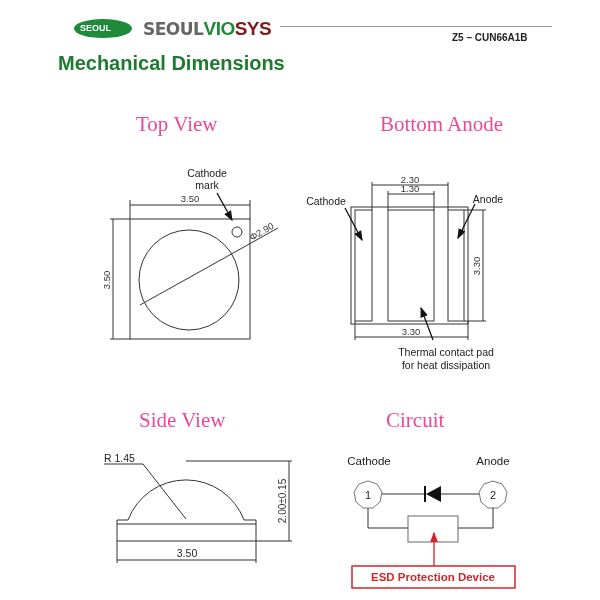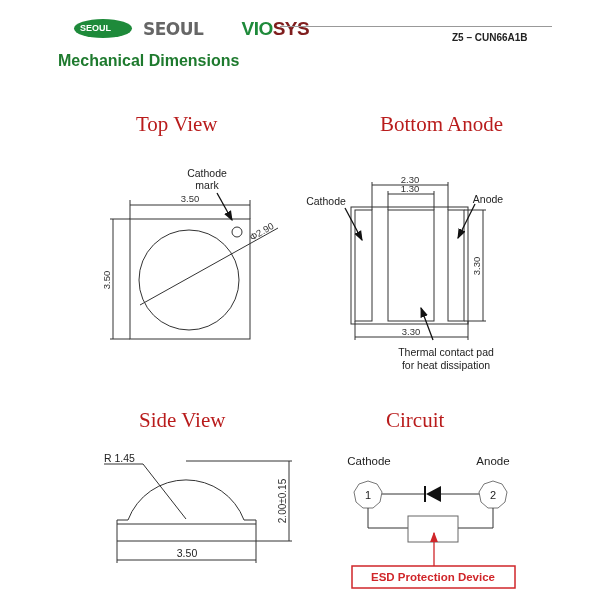--- a/index.html
+++ b/index.html
@@ -2,26 +2,26 @@
 <html><head>
 <meta charset="utf-8">
 <style>
   html, body { margin: 0; padding: 0; background: #ffffff; }
   body { width: 600px; height: 600px; position: relative; overflow: hidden; font-family: "Liberation Sans", sans-serif; }
   .abs { position: absolute; }
   .logo-pill { left: 74px; top: 19px; width: 58px; height: 19px; background: #1e8a3a; border-radius: 50%; }
   .logo-pill-text { left: 80px; top: 23px; font-size: 9px; font-weight: bold; color: #ffffff; }
   .logo-word { left: 143px; top: 18px; font-size: 19px; font-weight: bold; letter-spacing: -0.5px; }
   .logo-word .seoul { color: #666666; font-family: "DejaVu Sans", sans-serif; font-weight: bold; font-size: 17px; }
-  .logo-word .vio { color: #1e8a3a; margin-left: 38px; }
+  .logo-word .vio { color: #1e8a3a; }
   .logo-word .sys { color: #7f1d1d; }
   .header-rule { left: 280px; top: 26px; width: 272px; height: 1px; background: #999999; }
   .doc-code { left: 452px; top: 32px; font-size: 10px; font-weight: bold; color: #222222; }
-  .section-title { left: 58px; top: 52px; font-size: 16px; font-weight: bold; color: #1e7a2e; }
-  .view-title { font-family: "Liberation Serif", serif; font-size: 21px; color: #b91c1c; }
+  .section-title { left: 58px; top: 52px; font-size: 20px; font-weight: bold; color: #1e7a2e; }
+  .view-title { font-family: "Liberation Serif", serif; font-size: 21px; color: #ec4899; }
   svg text { font-family: "Liberation Sans", sans-serif; }
 </style>
 </head>
 <body>
 
 <div class="abs logo-pill"></div>
 <div class="abs logo-pill-text">SEOUL</div>
 <div class="abs logo-word">
   <span class="seoul">SEOUL</span><span class="vio">VIO</span><span class="sys">SYS</span>
 </div>

